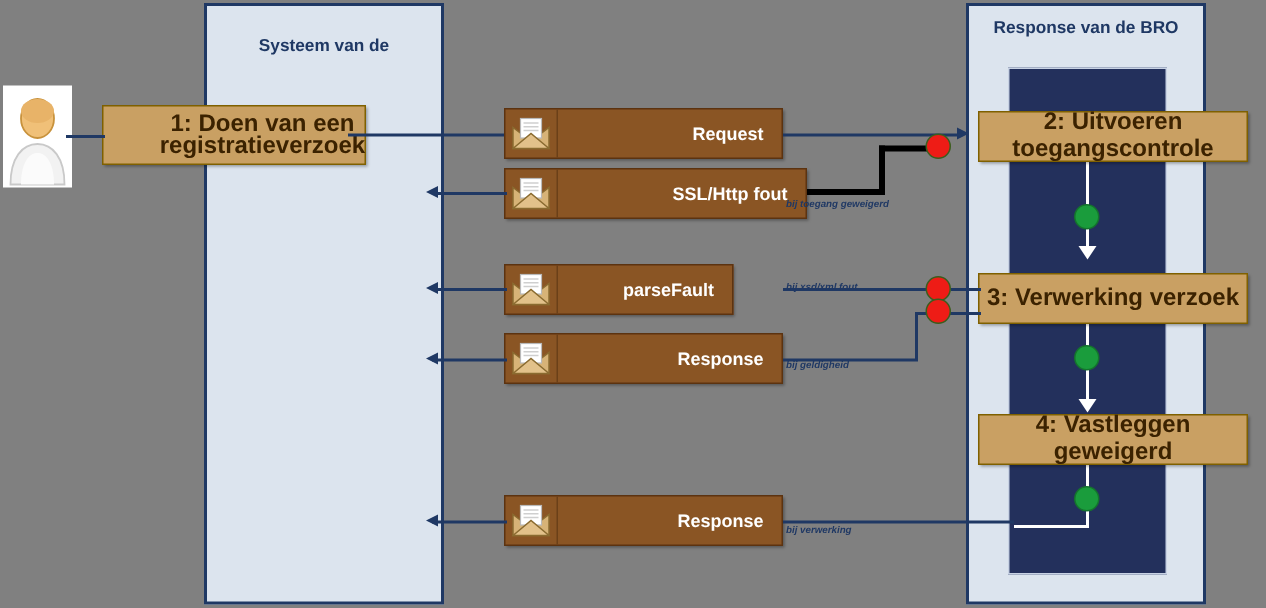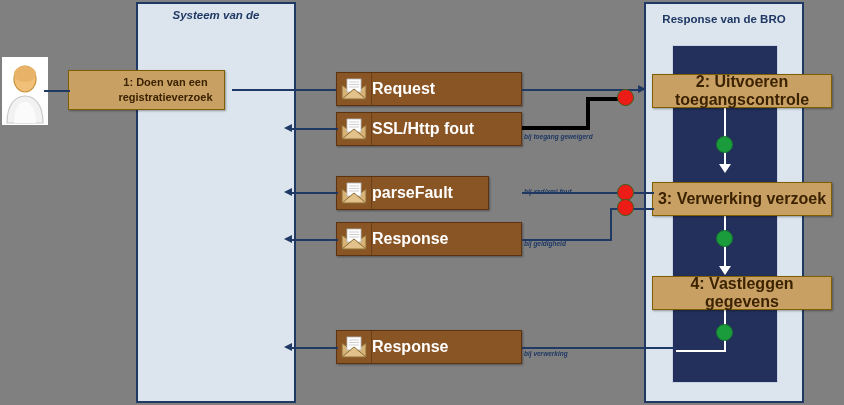--- a/index.html
+++ b/index.html
@@ -29,21 +29,21 @@
     position: absolute;
     left: 0; right: 0;
     text-align: center;
     color: #1f3864;
     font-size: 11.5px;
     font-weight: bold;
     line-height: 15px;
   }
   #lane-supplier { left: 136px; top: 2px; width: 160px; height: 401px; }
   #lane-bro      { left: 644px; top: 2px; width: 160px; height: 401px; }
-  #lane-supplier .lane-title { top: 4px; font-style: italic; }
+  #lane-supplier .lane-title { top: 20px; }
   #lane-bro .lane-title { top: 8px; }
 
   
   #verwerking-bar {
     position: absolute;
     left: 672px; top: 45px;
     width: 106px; height: 338px;
     background: #23305c;
     border: 1px solid #c8d2e4;
     box-sizing: border-box;
@@ -73,26 +73,26 @@
     text-align: center;
     box-shadow: 1px 1px 2px rgba(0,0,0,.35);
   }
   #act-2 { left: 652px; top: 74px;  width: 180px; height: 34px; }
   #act-3 { left: 652px; top: 182px; width: 180px; height: 34px; }
   #act-4 { left: 652px; top: 276px; width: 180px; height: 34px; }
 
   
   #act-1 {
     position: absolute;
-    left: 68px; top: 70px; width: 157px; height: 40px;
+    left: 68px; top: 70px; width: 176px; height: 40px;
     background: #c9a063;
     border: 1px solid #7f6000;
     box-sizing: border-box;
     color: #3b2200;
-    font-size: 11px;
+    font-size: 16px;
     font-weight: bold;
     display: flex;
     align-items: center;
     justify-content: center;
     text-align: center;
     line-height: 15px;
     box-shadow: 1px 1px 2px rgba(0,0,0,.35);
     padding-left: 38px;
   }
 
@@ -117,28 +117,28 @@
   .msg .env {
     width: 34px; height: 32px;
     flex: 0 0 34px;
     display: flex;
     align-items: center;
     justify-content: center;
     border-right: 1px solid #6b4018;
   }
   .msg .msg-label {
     flex: 1 1 auto;
-    text-align: left;
+    text-align: right;
     color: #ffffff;
-    font-size: 16px;
+    font-size: 12px;
     font-weight: bold;
     padding-right: 12px;
   }
   #msg-request   { left: 336px; top: 72px;  width: 186px; }
-  #msg-sslfout   { left: 336px; top: 112px; width: 186px; }
+  #msg-sslfout   { left: 336px; top: 112px; width: 202px; }
   #msg-parsefault{ left: 336px; top: 176px; width: 153px; }
   #msg-response1 { left: 336px; top: 222px; width: 186px; }
   #msg-response2 { left: 336px; top: 330px; width: 186px; }
 
   
   .cond {
     position: absolute;
     color: #1f3864;
     font-size: 6.5px;
     font-style: italic;
@@ -256,21 +256,21 @@
 
   <div class="line-h" style="left:232px; top:89px; width:106px;"></div>
 
   <div class="activity" id="act-2">
     <span>2: Uitvoeren toegangscontrole</span>
   </div>
   <div class="activity" id="act-3">
     <span>3:  Verwerking verzoek</span>
   </div>
   <div class="activity" id="act-4">
-    <span>4: Vastleggen gegevens</span>
+    <span>4: Vastleggen geweigerd</span>
   </div>
 
   <div class="msg" id="msg-request">
     <span class="env">
       <svg width="26" height="22" viewBox="0 0 26 22">
         <path d="M1 7 L13 16 L25 7 L25 21 L1 21 Z" fill="#d7b377" stroke="#8a6b30" stroke-width="1"></path>
         <rect x="6" y="1" width="14" height="13" fill="#ffffff" stroke="#b9b9b9" stroke-width="0.8"></rect>
         <rect x="8" y="3.5" width="10" height="1" fill="#cfcfcf"></rect>
         <rect x="8" y="6" width="10" height="1" fill="#cfcfcf"></rect>
         <rect x="8" y="8.5" width="10" height="1" fill="#cfcfcf"></rect>

